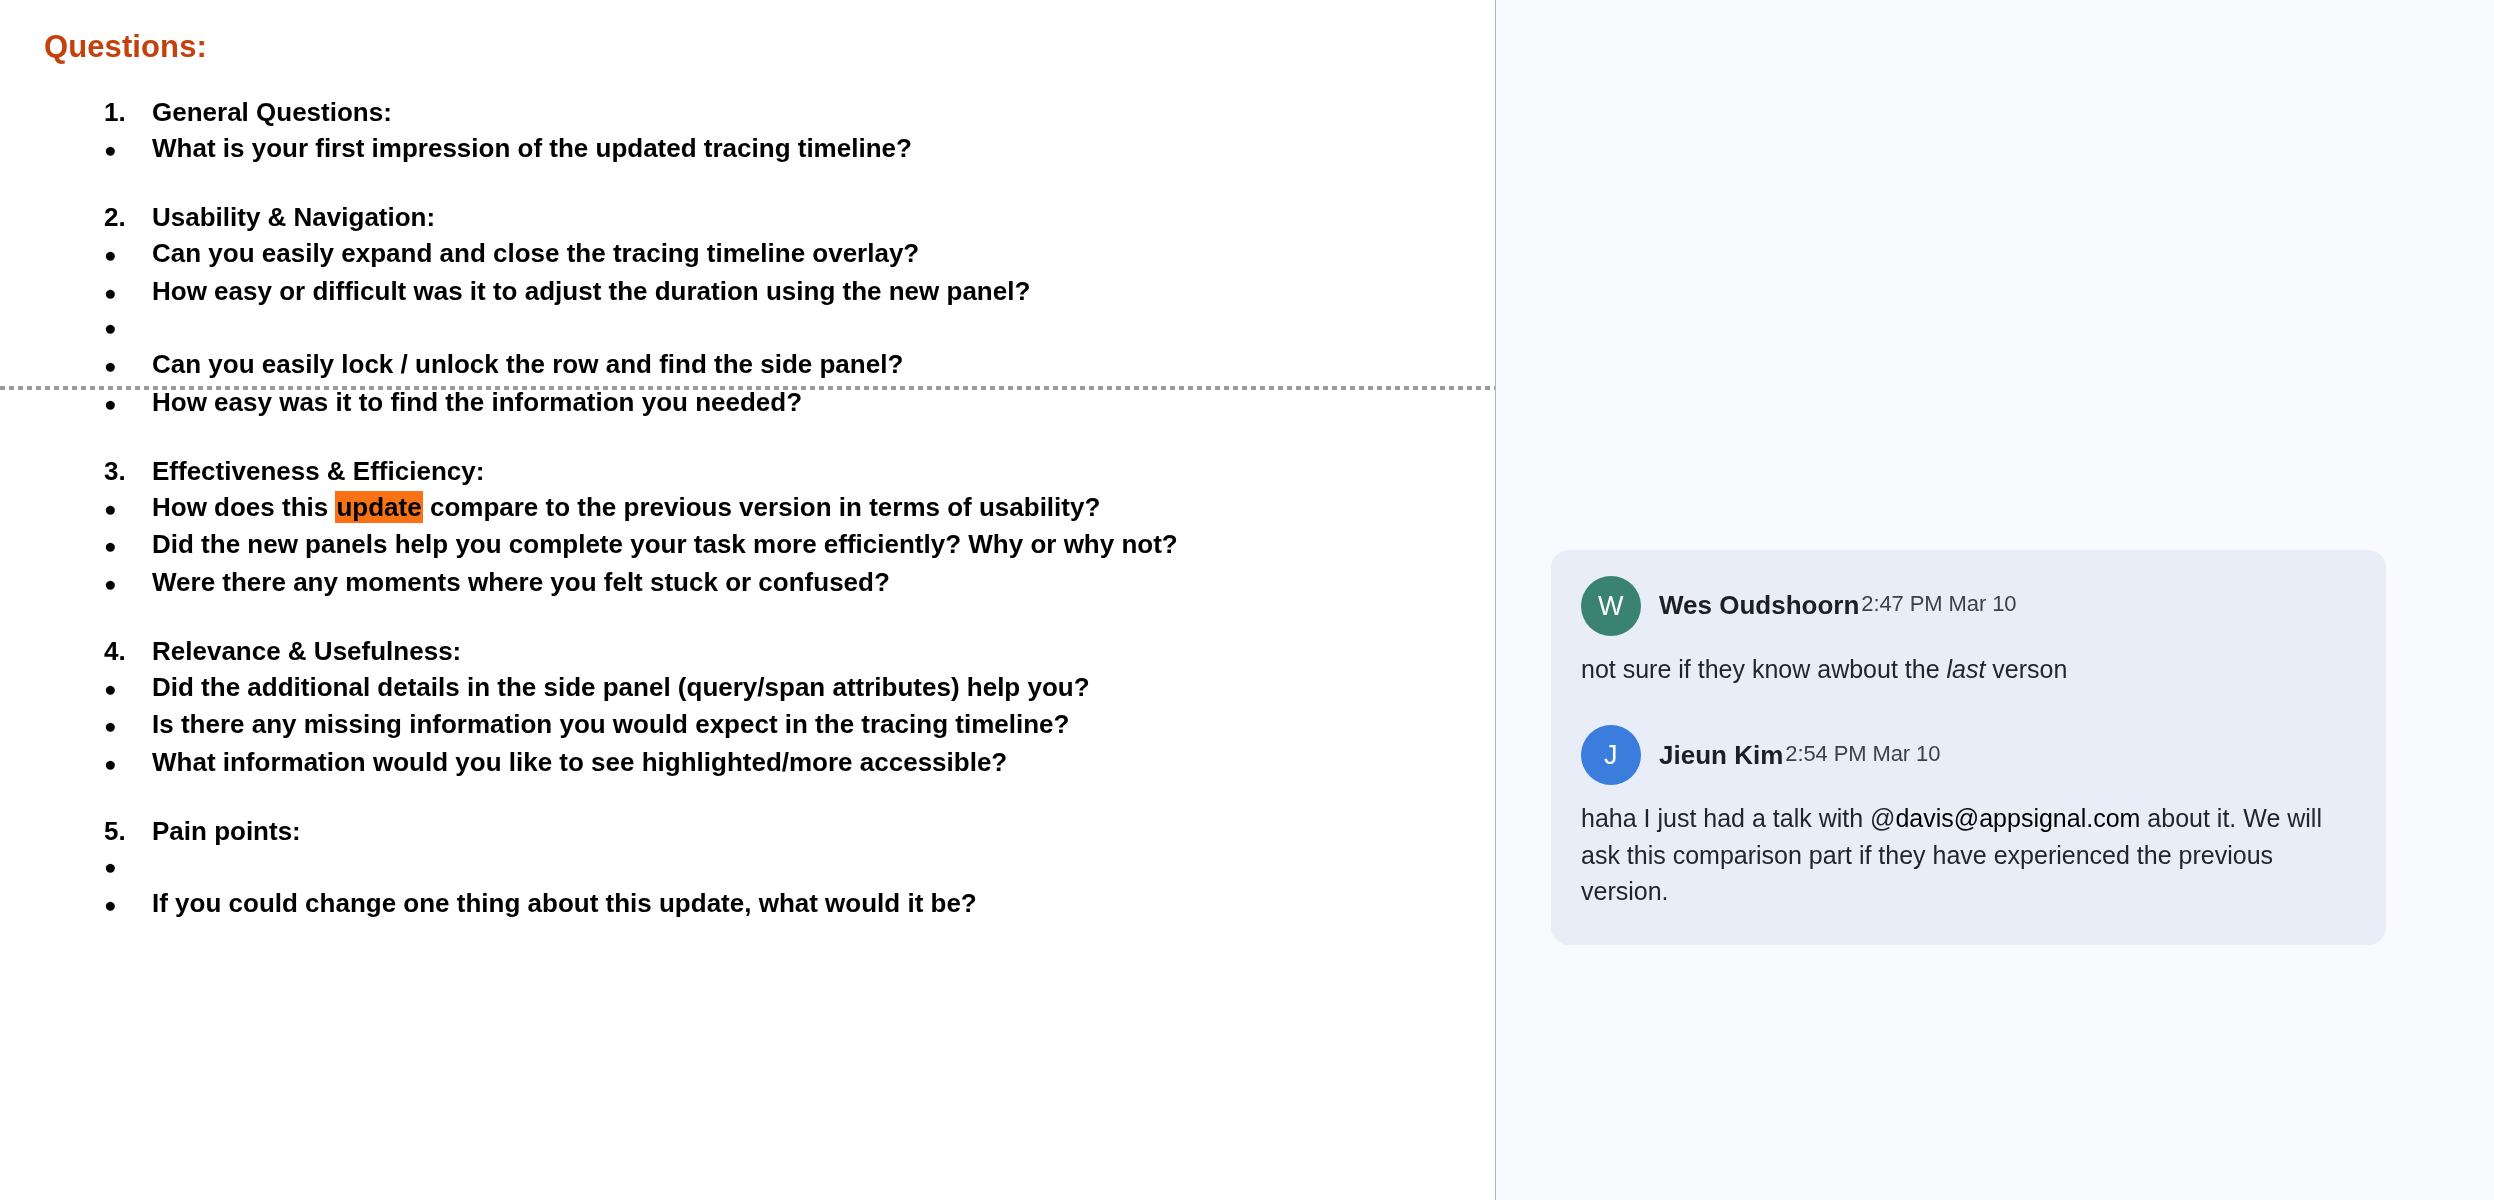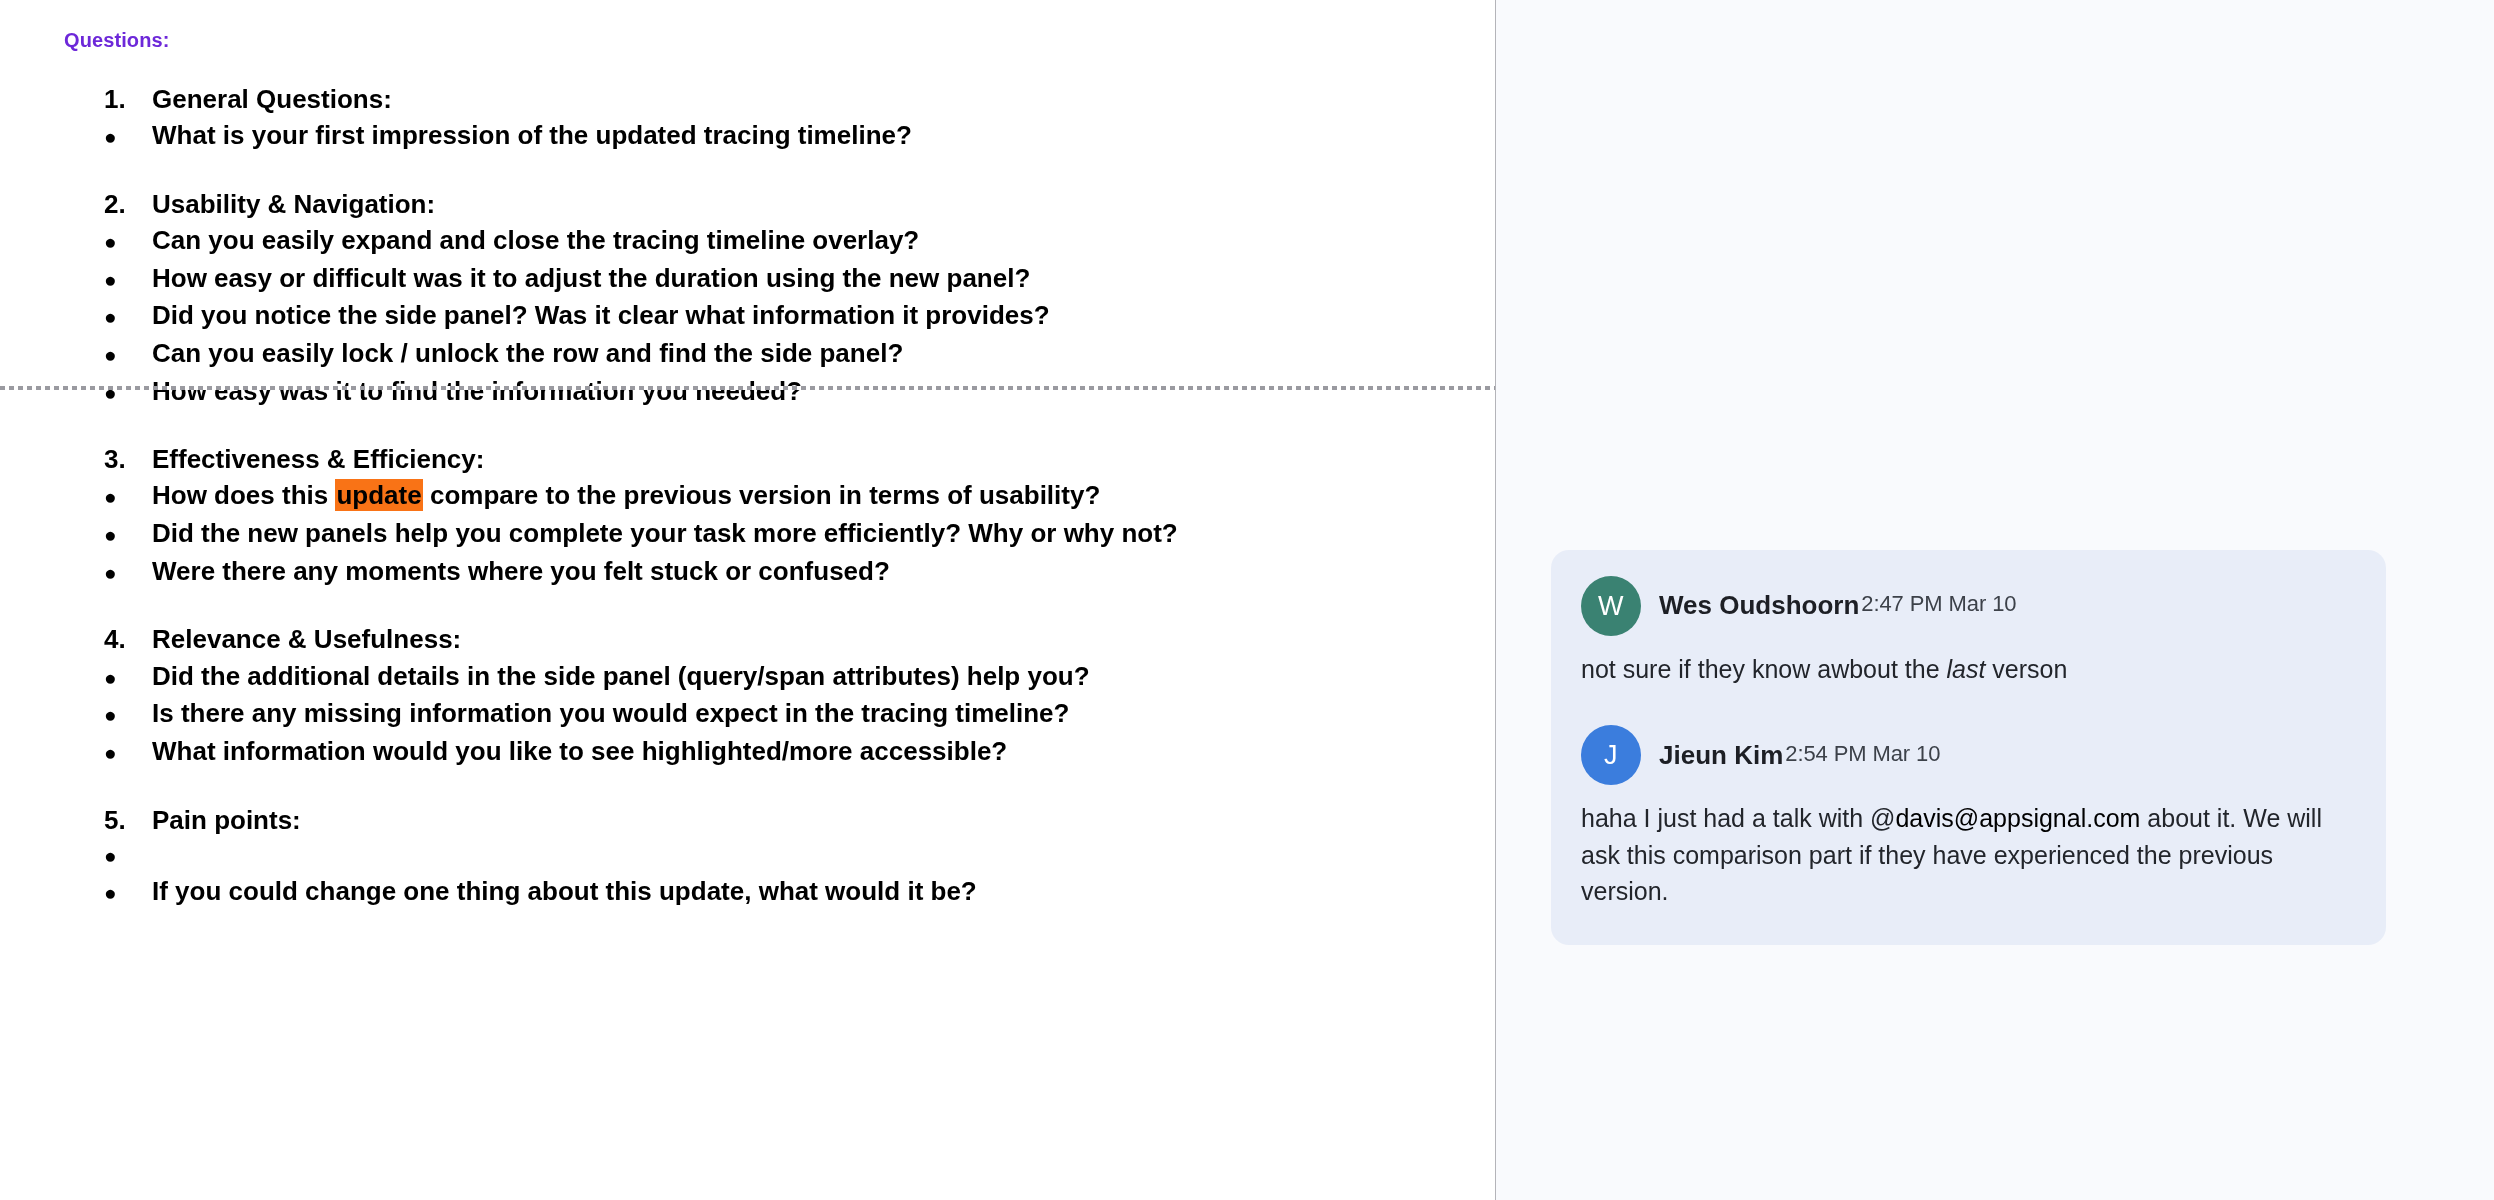--- a/index.html
+++ b/index.html
@@ -27,25 +27,25 @@
     height: 1200px;
     background: #ffffff;
     overflow: hidden;
   }
 
   .doc-body {
     padding: 28px 0 0 0;
   }
 
   .doc-title {
-    font-size: 20px;
+    font-size: 31px;
     font-weight: bold;
-    color: #6d28d9;
+    color: #c2410c;
     letter-spacing: .1px;
-    margin-left: 64px;
+    margin-left: 44px;
     line-height: 1.2;
   }
 
   .sections {
     margin-top: 30px;
   }
 
   .section {
     margin-bottom: 32px;
   }
@@ -219,21 +219,20 @@
               <li class="bullet">
                 <span class="bullet-dot">●</span>
                 <span class="bullet-text">Can you easily expand and close the tracing timeline overlay?</span>
               </li>
               <li class="bullet">
                 <span class="bullet-dot">●</span>
                 <span class="bullet-text">How easy or difficult was it to adjust the duration using the new panel?</span>
               </li>
               <li class="bullet">
                 <span class="bullet-dot">●</span>
-                <span class="bullet-text">Did you notice the side panel? Was it clear what information it provides?</span>
               </li>
               <li class="bullet">
                 <span class="bullet-dot">●</span>
                 <span class="bullet-text">Can you easily lock / unlock the row and find the side panel?</span>
               </li>
               <li class="bullet">
                 <span class="bullet-dot">●</span>
                 <span class="bullet-text">How easy was it to find the information you needed?</span>
               </li>
             </ul>

